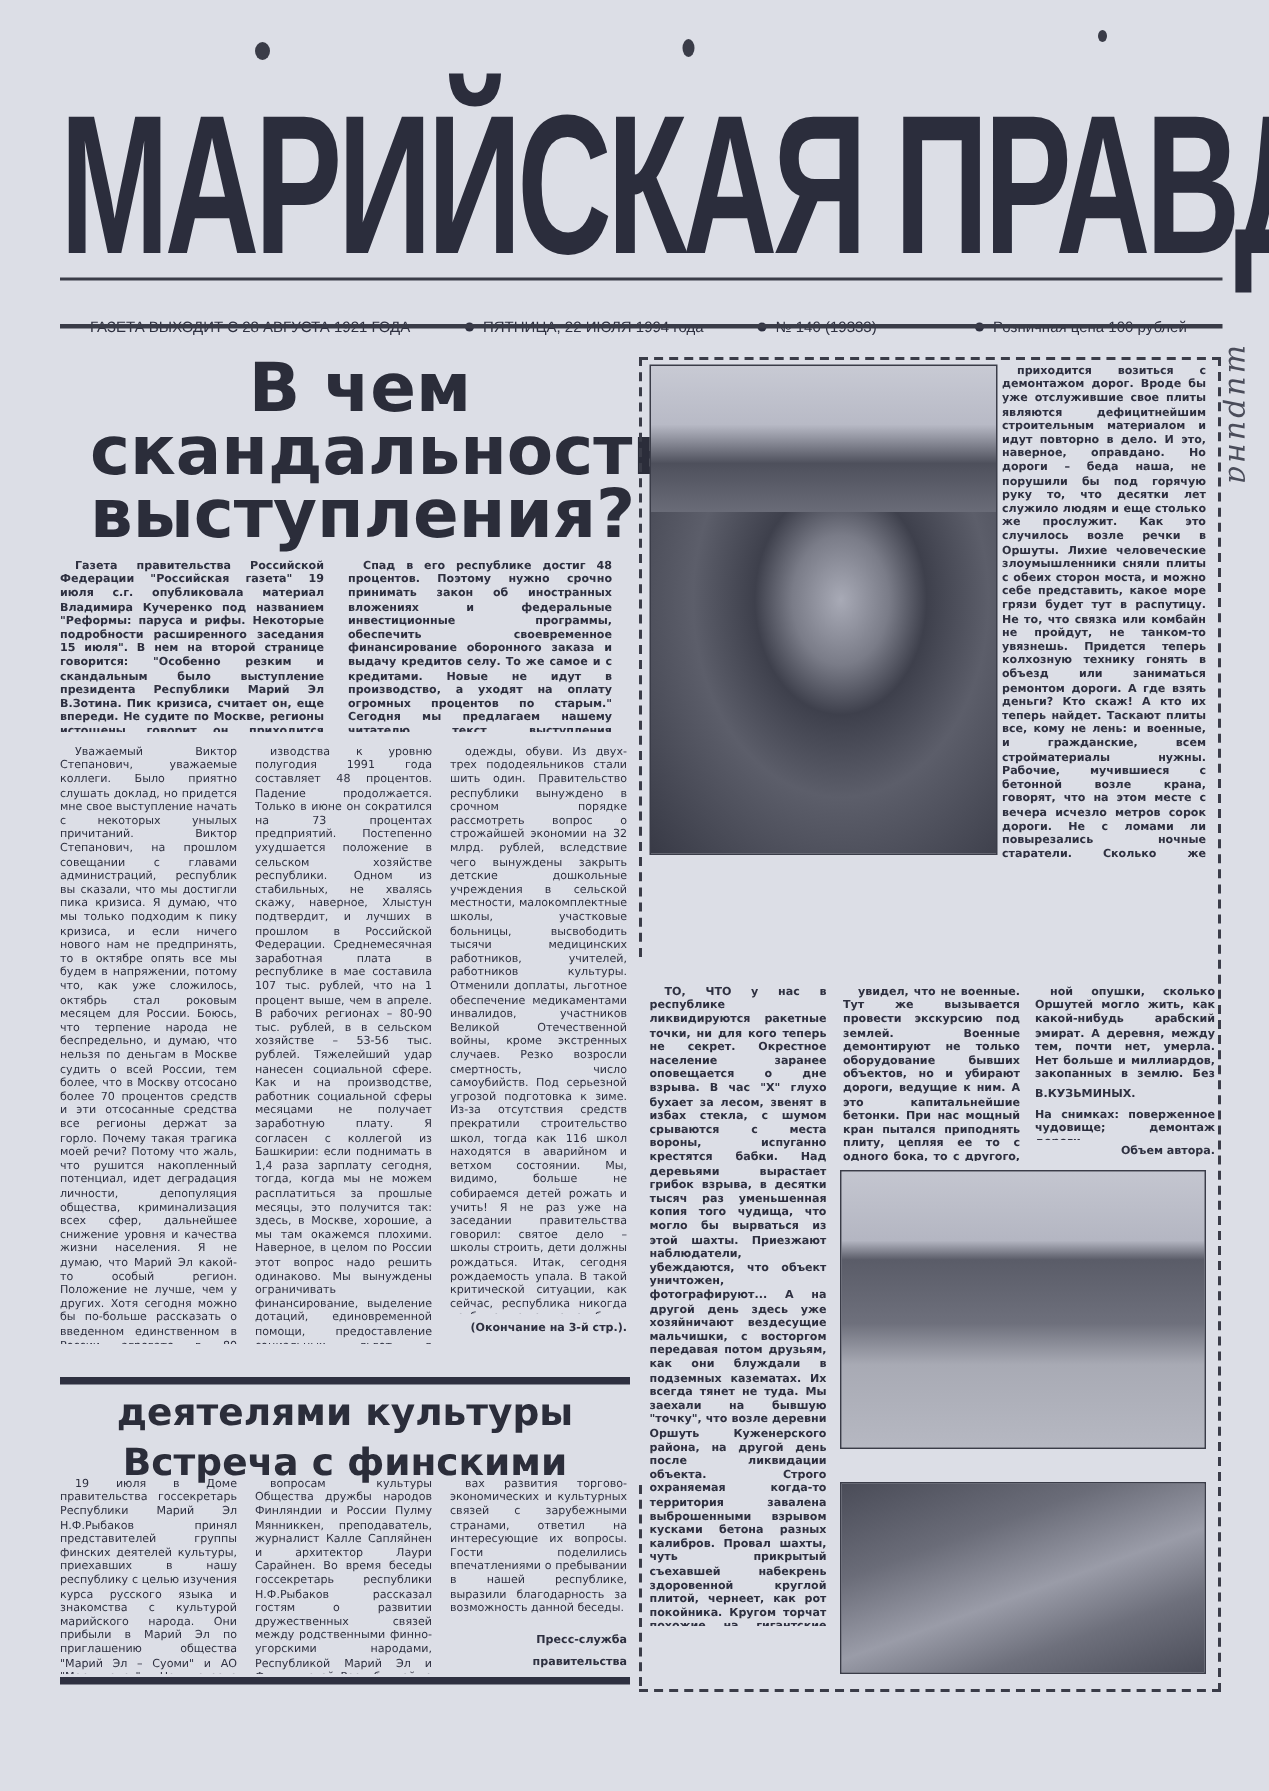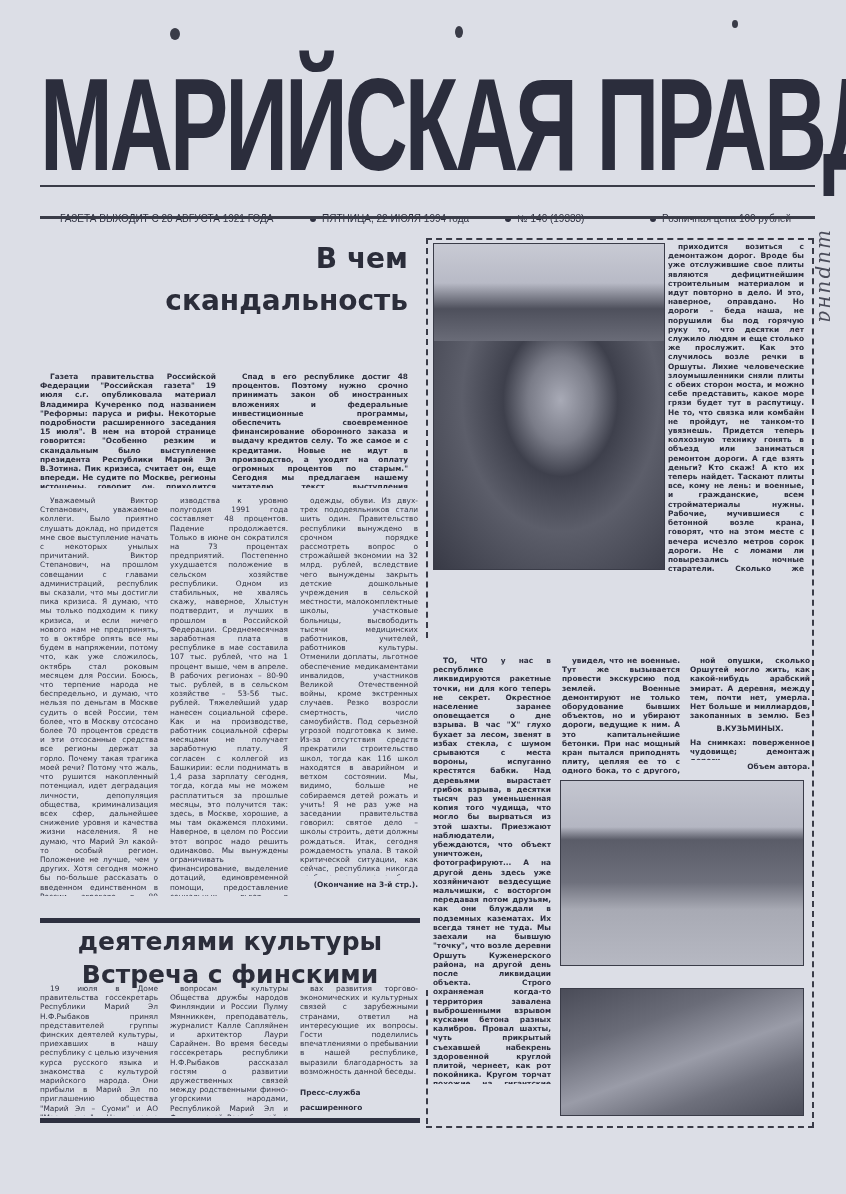--- a/index.html
+++ b/index.html
@@ -27,21 +27,21 @@
   .dot { display:inline-block; width:6px; height:6px; border-radius:50%; background:#2e3040; margin-right:6px; vertical-align:middle; }
   .headline {
     position:absolute; font-family:"DejaVu Sans", sans-serif; font-weight:bold;
     color:#2b2d3a; text-align:center; white-space:nowrap;
   }
   .col {
     position:absolute; font-family:"DejaVu Sans", sans-serif; font-size:7.4px;
     line-height:9.2px; color:#2e3040; text-align:justify; overflow:hidden;
   }
   .col p { margin:0; text-indent:10px; }
-  .col p.sig { font-weight:bold; text-indent:0; }
+  .col p.sig { text-align:right; font-weight:bold; text-indent:0; }
   .photo {
     position:absolute; border:1px solid #3a3c48;
     background:
       radial-gradient(ellipse at 45% 55%, #4a4c58 0%, #6c6e7a 35%, #8a8c98 60%, #5a5c68 100%);
   }
   .photo.p1 {
     background:
       linear-gradient(180deg, #c8cad4 0%, #b8bac6 12%, #4e505c 20%, #6a6c78 30%, transparent 30%),
       radial-gradient(ellipse at 55% 48%, #a8aab6 0%, #7a7c88 18%, #3e404c 32%, #5c5e6a 55%, #383a46 100%);
   }
@@ -78,23 +78,24 @@
   <div class="info-bar">
     <span style="left:0;">ГАЗЕТА ВЫХОДИТ С 28 АВГУСТА 1921 ГОДА</span>
     <span style="left:250px;text-align:center;"><i class="dot"></i><b style="font-weight:normal">ПЯТНИЦА, 22 ИЮЛЯ 1994 года</b></span>
     <span style="left:445px;"><i class="dot"></i><b style="font-weight:normal">№ 140 (19333)</b></span>
     <span style="left:590px;"><i class="dot"></i><b style="font-weight:normal">Розничная цена 100 рублей</b></span>
   </div>
   <div class="rule" style="left:40px;top:216px;width:775px;height:3px;"></div>
 
   <div class="handwriting">ширина</div>
 
-  <div class="headline" style="left:48px;top:238px;width:360px;font-size:28px;line-height:42px;text-align:right;">
+  <div class="headline" style="left:60px;top:238px;width:360px;font-size:45px;line-height:42px;">
     <div>В  чем</div>
     <div>скандальность</div>
+    <div>выступления?</div>
   </div>
 
   <div class="col" style="left:40px;top:372px;width:176px;height:116px;font-weight:bold;">
       <p>Газета правительства Российской Федерации "Российская газета" 19 июля с.г. опубликовала материал Владимира Кучеренко под названием "Реформы: паруса и рифы. Некоторые подробности расширенного заседания 15 июля". В нем на второй странице говорится: "Особенно резким и скандальным было выступление президента Республики Марий Эл В.Зотина. Пик кризиса, считает он, еще впереди. Не судите по Москве, регионы истощены, говорит он, приходится закрывать школы и детские сады, налоги губят производство, а рост цен на топливо и транспорт его добивает.</p>
     </div>
   <div class="col" style="left:232px;top:372px;width:176px;height:116px;font-weight:bold;">
       <p>Спад в его республике достиг 48 процентов. Поэтому нужно срочно принимать закон об иностранных вложениях и федеральные инвестиционные программы, обеспечить своевременное финансирование оборонного заказа и выдачу кредитов селу. То же самое и с кредитами. Новые не идут в производство, а уходят на оплату огромных процентов по старым." Сегодня мы предлагаем нашему читателю текст выступления президента Республики Марий Эл Владислава Максимовича Зотина на данном заседании правительства Российской Федерации.</p>
     </div>
 
   <div class="col" style="left:40px;top:496px;width:118px;height:400px;">
@@ -116,21 +117,21 @@
   </div>
   <div class="col" style="left:40px;top:984px;width:118px;height:132px;">
       <p>19 июля в Доме правительства госсекретарь Республики Марий Эл Н.Ф.Рыбаков принял представителей группы финских деятелей культуры, приехавших в нашу республику с целью изучения курса русского языка и знакомства с культурой марийского народа. Они прибыли в Марий Эл по приглашению общества "Марий Эл – Суоми" и АО "Маритурист". На встрече участвовали секретарь по</p>
     </div>
   <div class="col" style="left:170px;top:984px;width:118px;height:132px;">
       <p>вопросам культуры Общества дружбы народов Финляндии и России Пулму Мянниккен, преподаватель, журналист Калле Сапляйнен и архитектор Лаури Сарайнен. Во время беседы госсекретарь республики Н.Ф.Рыбаков рассказал гостям о развитии дружественных связей между родственными финно-угорскими народами, Республикой Марий Эл и Финляндской Республикой, о возможностях и перспекти-</p>
     </div>
   <div class="col" style="left:300px;top:984px;width:118px;height:132px;">
     <p>вах развития торгово-экономических и культурных связей с зарубежными странами, ответил на интересующие их вопросы. Гости поделились впечатлениями о пребывании в нашей республике, выразили благодарность за возможность данной беседы.</p>
     <p class="sig" style="margin-top:12px;">Пресс-служба</p>
-    <p class="sig" style="margin-top:6px;">расширенного</p>
+    <p class="sig" style="margin-top:6px;">правительства</p>
 
   </div>
   <div class="thick-rule" style="left:40px;top:1118px;width:380px;"></div>
 
   <div class="dashed-box" style="left:426px;top:238px;width:386px;height:886px;border-left:none;"></div>
   <div class="vdash" style="left:426px;top:238px;height:400px;"></div>
   <div class="vdash" style="left:426px;top:990px;height:134px;"></div>
 
   <div class="photo p1" style="left:433px;top:243px;width:230px;height:325px;"></div>
 
@@ -141,20 +142,20 @@
 
   <div class="col" style="left:433px;top:656px;width:118px;height:428px;font-weight:bold;">
       <p>ТО, ЧТО у нас в республике ликвидируются ракетные точки, ни для кого теперь не секрет. Окрестное население заранее оповещается о дне взрыва. В час "Х" глухо бухает за лесом, звенят в избах стекла, с шумом срываются с места вороны, испуганно крестятся бабки. Над деревьями вырастает грибок взрыва, в десятки тысяч раз уменьшенная копия того чудища, что могло бы вырваться из этой шахты. Приезжают наблюдатели, убеждаются, что объект уничтожен, фотографируют... А на другой день здесь уже хозяйничают вездесущие мальчишки, с восторгом передавая потом друзьям, как они блуждали в подземных казематах. Их всегда тянет не туда. Мы заехали на бывшую "точку", что возле деревни Оршуть Куженерского района, на другой день после ликвидации объекта. Строго охраняемая когда-то территория завалена выброшенными взрывом кусками бетона разных калибров. Провал шахты, чуть прикрытый съехавшей набекрень здоровенной круглой плитой, чернеет, как рот покойника. Кругом торчат похожие на гигантские корни обрывки арматуры. Из ямы после взрыва тянет кислым. Жутковато смотреть туда, вниз, где еще недавно таились миллионы смертей. Теперь это место не страшно никому, разве что пацанам, рискующим свернуть себе шею. Чей-то велосипед валяется в траве, хозяин испугался нашей машины, спрятался. А вот и он сам, выныривает из люка,</p>
     </div>
   <div class="col" style="left:562px;top:656px;width:118px;height:118px;font-weight:bold;">
       <p>увидел, что не военные. Тут же вызывается провести экскурсию под землей. Военные демонтируют не только оборудование бывших объектов, но и убирают дороги, ведущие к ним. А это капитальнейшие бетонки. При нас мощный кран пытался приподнять плиту, цепляя ее то с одного бока, то с другого, но тщетно, он только натужно гудел. Конечно, не от хорошей жизни</p>
     </div>
   <div class="col" style="left:690px;top:656px;width:120px;height:66px;font-weight:bold;">
       <p>ной опушки, сколько Оршутей могло жить, как какой-нибудь арабский эмират. А деревня, между тем, почти нет, умерла. Нет больше и миллиардов, закопанных в землю. Без такого соседства как-то спокойней.</p>
     </div>
-  <div class="col" style="left:690px;top:724px;width:120px;height:12px;font-weight:bold;text-align:center;">В.КУЗЬМИНЫХ.</div>
+  <div class="col" style="left:690px;top:724px;width:120px;height:12px;font-weight:bold;text-align:left;">В.КУЗЬМИНЫХ.</div>
   <div class="col" style="left:690px;top:738px;width:120px;height:22px;font-weight:bold;">На снимках: поверженное чудовище; демонтаж дороги.</div>
   <div class="col" style="left:690px;top:762px;width:120px;height:12px;font-weight:bold;text-align:right;">Объем автора.</div>
 
   <div class="photo p2" style="left:560px;top:780px;width:242px;height:184px;"></div>
   <div class="photo p3" style="left:560px;top:988px;width:242px;height:126px;"></div>
 
 </div>
 
 </body></html>

